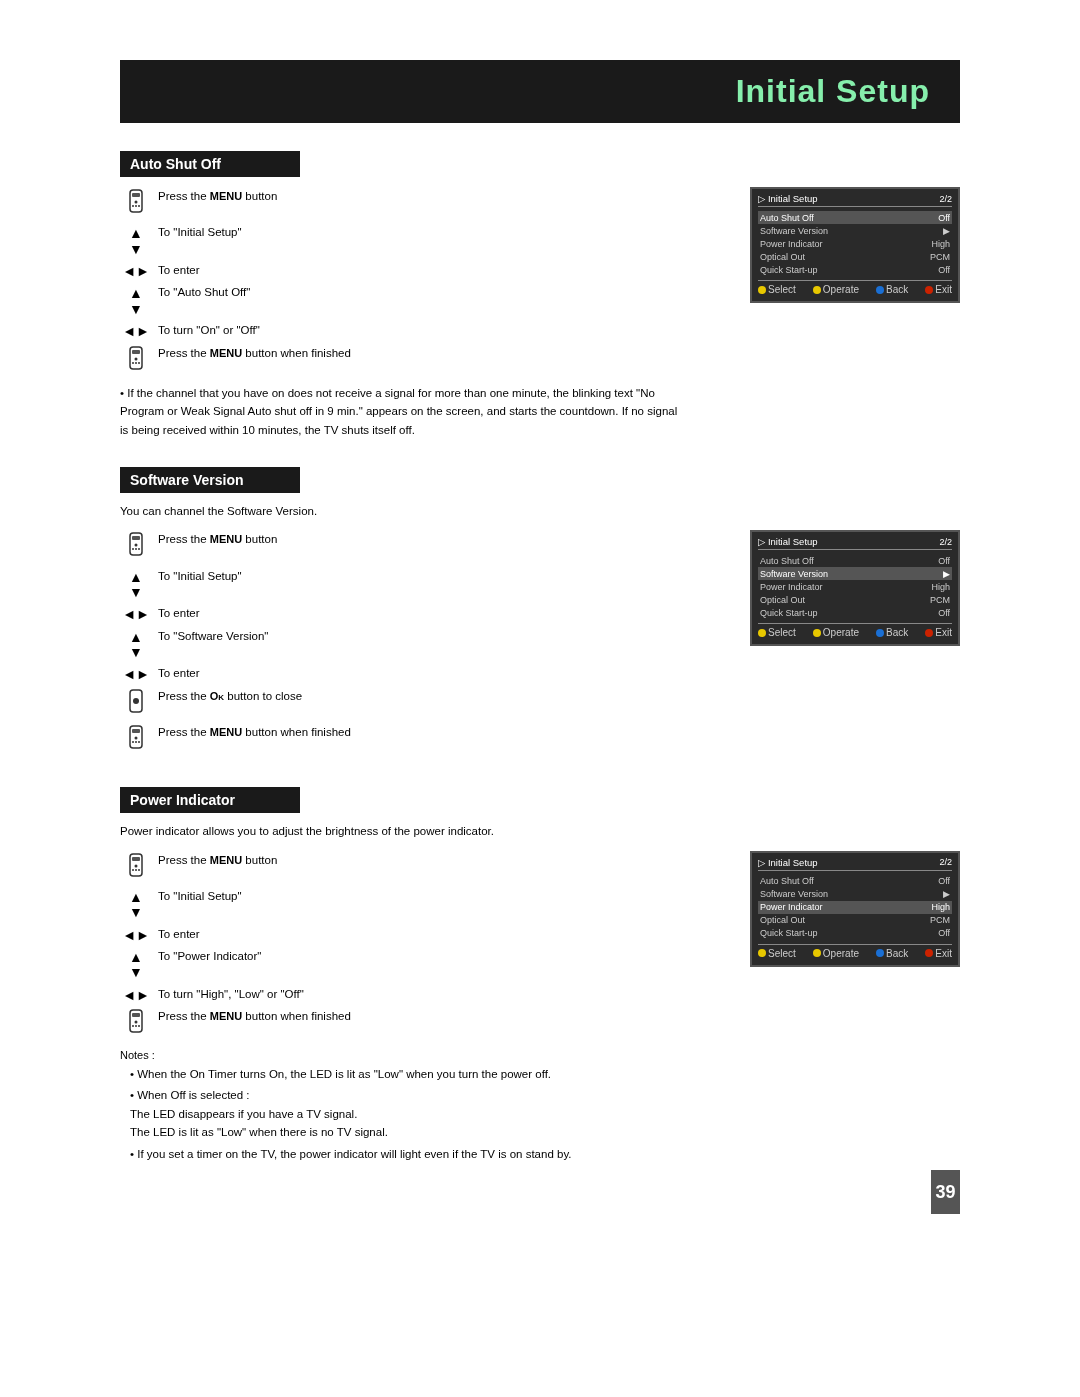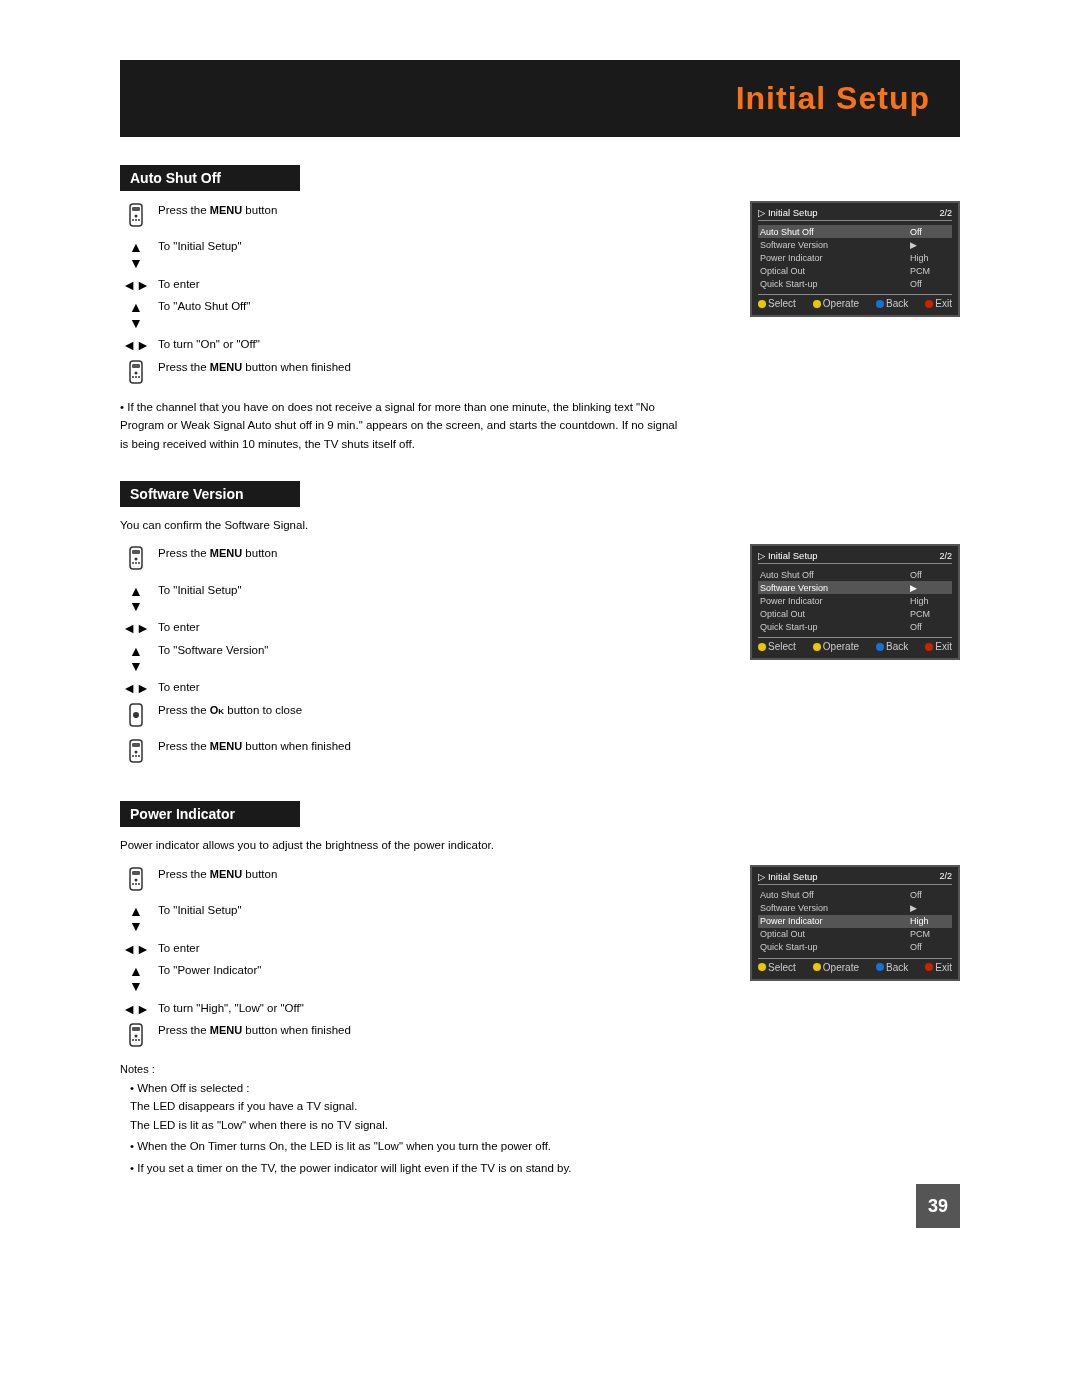--- a/index.html
+++ b/index.html
@@ -10,25 +10,25 @@
       color: #000;
       width: 1080px;
       min-height: 1397px;
     }
     .page {
       padding: 60px 120px 60px 120px;
       position: relative;
     }
     .page-title-bar {
       background: #1a1a1a;
-      color: #f97316;
+      color: #86efac;
       font-size: 32px;
       font-weight: bold;
       text-align: right;
-      padding: 20px 30px;
+      padding: 13px 30px;
       margin-bottom: 28px;
       letter-spacing: 1px;
     }
     .section {
       margin-bottom: 28px;
     }
     .section-header {
       background: #1a1a1a;
       color: #fff;
       font-size: 14px;
@@ -110,21 +110,21 @@
       justify-content: space-between;
       padding: 1.5px 2px;
       font-size: 9px;
       color: #ccc;
     }
     .tv-menu-row.highlighted {
       background: #555;
       color: #fff;
     }
     .tv-menu-row .row-label { flex: 1; }
-    .tv-menu-row .row-val { text-align: left; min-width: 40px; }
+    .tv-menu-row .row-val { text-align: right; min-width: 40px; }
     .tv-screen-footer {
       border-top: 1px solid #888;
       margin-top: 4px;
       padding-top: 3px;
       display: flex;
       justify-content: space-between;
       font-size: 10px;
       color: #ccc;
     }
     .footer-item {
@@ -153,21 +153,21 @@
       margin-bottom: 3px;
     }
     .page-number {
       position: absolute;
       bottom: 40px;
       right: 120px;
       background: #555;
       color: #fff;
       font-size: 18px;
       font-weight: bold;
-      width: 44px;
+      width: 29px;
       height: 44px;
       display: flex;
       align-items: center;
       justify-content: center;
     }
     
     .remote-icon svg {
       width: 26px;
       height: 26px;
     }
@@ -301,21 +301,21 @@
         <span class="dot dot-red"></span>
         <span>Exit</span>
       </div>
     </div>
   </div>
       </div>
     </div>
   </div>
   <div class="section">
     <div class="section-header">Software Version</div>
-    <div class="section-desc">You can confirm the Software Signal.</div>
+    <div class="section-desc">You can channel the Software Version.</div>
     <div class="section-content">
       <div class="steps-col">
         <div class="step-row">
       <div class="step-icon">
                 <div class="remote-icon"><svg viewBox="0 0 26 26" xmlns="http://www.w3.org/2000/svg" class="menu-btn-icon">
     <rect x="7" y="2" width="12" height="22" rx="3" ry="3" fill="none" stroke="#333" stroke-width="1.5"></rect>
     <rect x="9" y="5" width="8" height="4" rx="1" fill="#555"></rect>
     <circle cx="13" cy="14" r="1.5" fill="#333"></circle>
     <circle cx="13" cy="18" r="1" fill="#333"></circle>
     <circle cx="10" cy="18" r="1" fill="#333"></circle>
@@ -486,22 +486,22 @@
     <circle cx="13" cy="14" r="1.5" fill="#333"></circle>
     <circle cx="13" cy="18" r="1" fill="#333"></circle>
     <circle cx="10" cy="18" r="1" fill="#333"></circle>
     <circle cx="16" cy="18" r="1" fill="#333"></circle>
   </svg></div>
               </div>
       <div class="step-text">Press the <span class="bold-text">MENU</span> button when finished</div>
     </div>
         <div class="note-section">
               <div class="note-title">Notes :</div>
+              <div class="bullet-item"><span>• When the On Timer turns On, the LED is lit as "Low" when you turn the power off.</span></div>
               <div class="bullet-item"><span>• When Off is selected :</span><br><span>  The LED disappears if you have a TV signal.</span><br><span>  The LED is lit as "Low" when there is no TV signal.</span></div>
-              <div class="bullet-item"><span>• When the On Timer turns On, the LED is lit as "Low" when you turn the power off.</span></div>
               <div class="bullet-item"><span>• If you set a timer on the TV, the power indicator will light even if the TV is on stand by.</span></div>
             </div>
       </div>
       <div class="screen-col">
         <div class="tv-screen">
     <div class="tv-screen-header">
       <span class="title">▷ Initial Setup</span>
       <span>2/2</span>
     </div>
     <div class="tv-menu-row">

